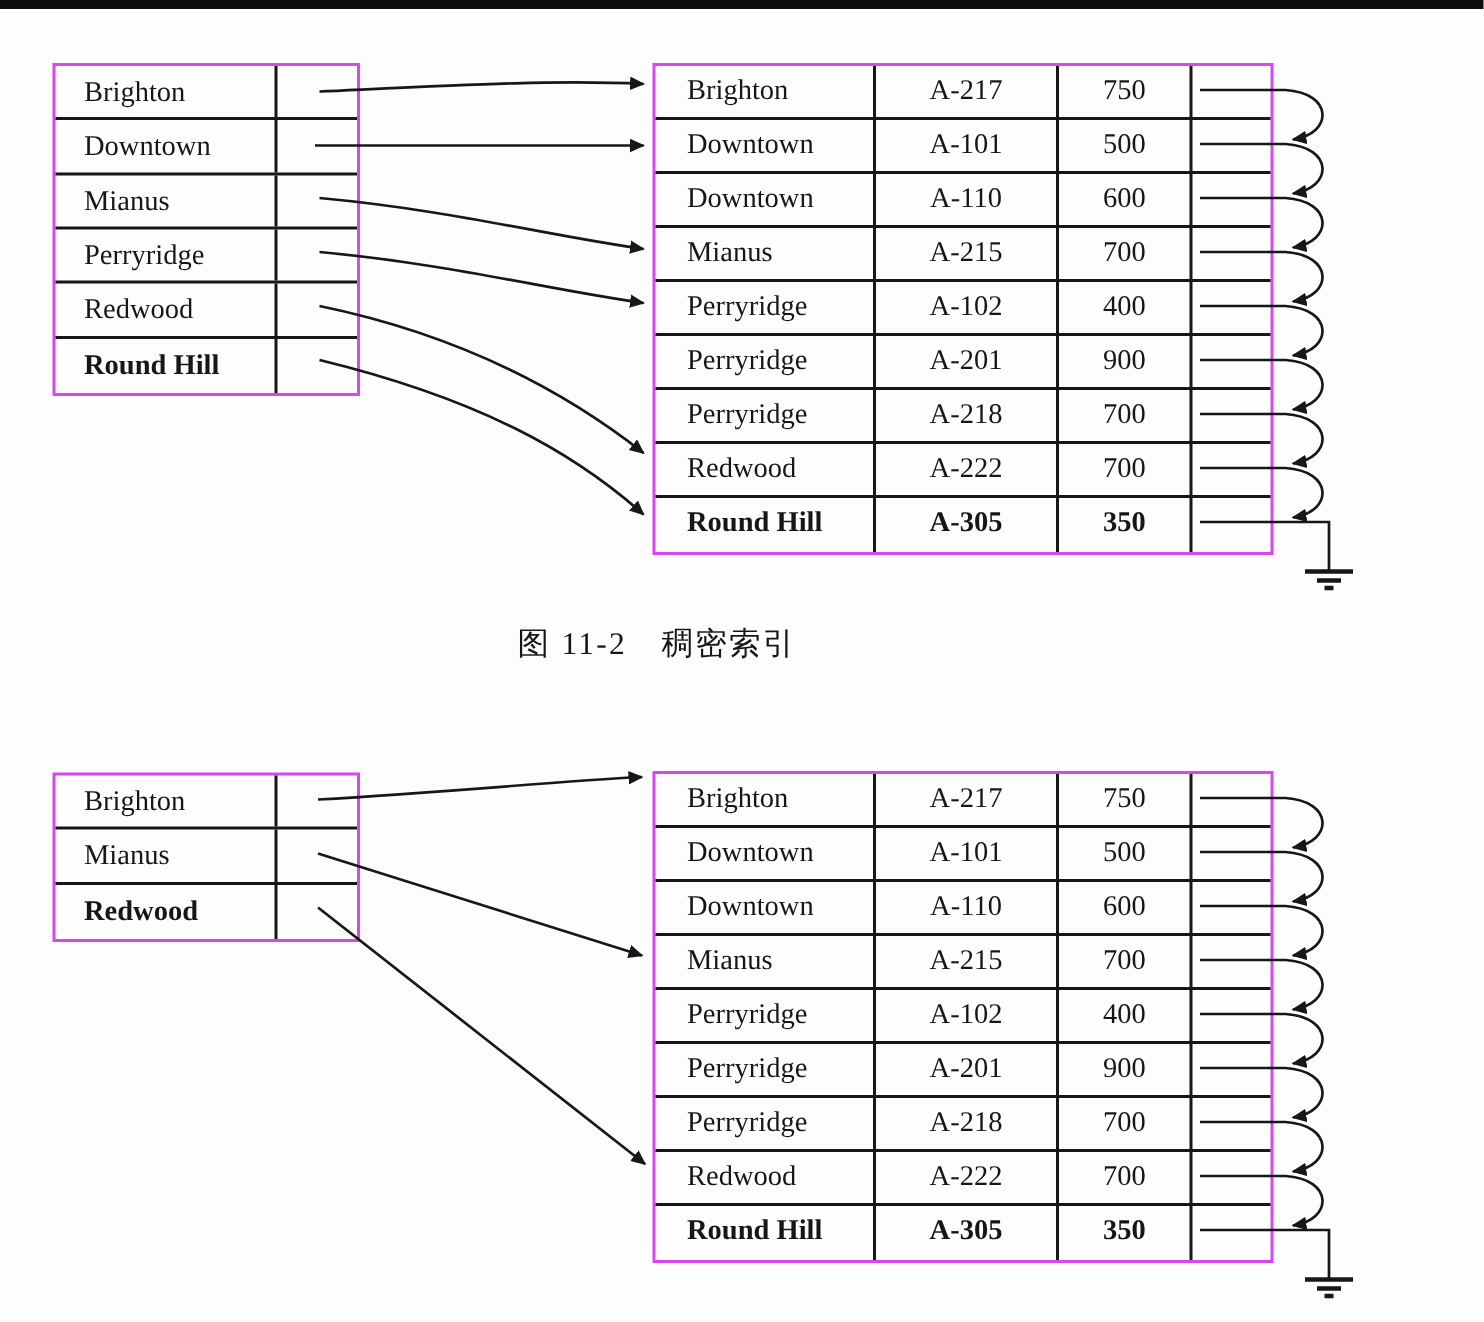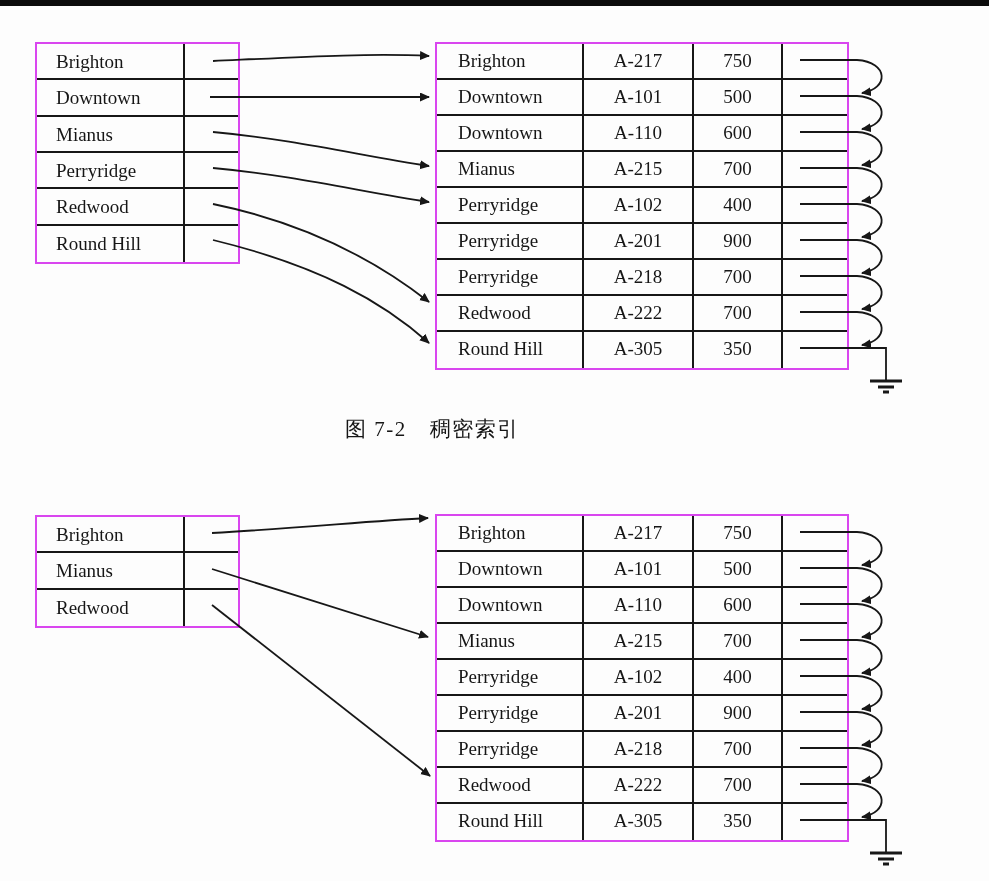--- a/index.html
+++ b/index.html
@@ -5,33 +5,33 @@
   html,body{margin:0;padding:0;}
   body{
     width:989px;height:881px;position:relative;overflow:hidden;
     background:#fdfdfd;
     font-family:"Liberation Serif","DejaVu Serif",serif;
     color:#161616;
   }
   .topbar{position:absolute;left:0;top:0;width:989px;height:6px;background:#0c0c0c;}
   .tbl{position:absolute;border:2px solid #d946ef;box-sizing:border-box;background:transparent;}
   .row{display:flex;box-sizing:border-box;border-bottom:2px solid #171717;}
-  .row:last-child{border-bottom:none;}
+  .row:last-child{border-bottom:none;font-weight:bold;}
   .cell{box-sizing:border-box;font-size:19px;white-space:nowrap;overflow:hidden;}
   
   .itbl{left:35px;width:205px;}
   .itbl .row{height:36.33px;}
   .itbl .cell.name{width:148px;border-right:2px solid #171717;padding-left:19px;line-height:35px;}
   .itbl .cell.ptr{flex:1;}
   
   .dtbl{left:435px;width:414px;}
   .dtbl .row{height:36px;}
   .dtbl .cell{line-height:34px;}
   .dtbl .branch{width:147px;border-right:2px solid #171717;padding-left:21px;}
-  .dtbl .acct{width:110px;border-right:2px solid #171717;text-align:center;}
+  .dtbl .acct{width:122px;border-right:2px solid #171717;text-align:center;}
   .dtbl .bal{width:89px;border-right:2px solid #171717;text-align:center;}
   .dtbl .ptr{flex:1;}
   .caption{
     position:absolute;left:345px;top:415px;font-size:21px;
     letter-spacing:1.5px;white-space:nowrap;
   }
   .caption .cap-title{margin-left:23px;}
   svg.overlay{position:absolute;left:0;top:0;pointer-events:none;}
   svg path{fill:none;stroke:#171717;stroke-width:1.8;}
   svg path.thick{stroke-width:3;}
@@ -120,21 +120,21 @@
     </div>
   <div class="row">
       <div class="cell branch">Round Hill</div>
       <div class="cell acct">A-305</div>
       <div class="cell bal">350</div>
       <div class="cell ptr"></div>
     </div>
 </div>
 
 <div class="caption">
-  <span class="cap-num">图 7-2</span><span class="cap-title">稠密索引</span>
+  <span class="cap-num">图 11-2</span><span class="cap-title">稠密索引</span>
 </div>
 
 <div class="tbl itbl" style="top:515px;">
   <div class="row">
       <div class="cell name">Brighton</div>
       <div class="cell ptr"></div>
     </div>
   <div class="row">
       <div class="cell name">Mianus</div>
       <div class="cell ptr"></div>

